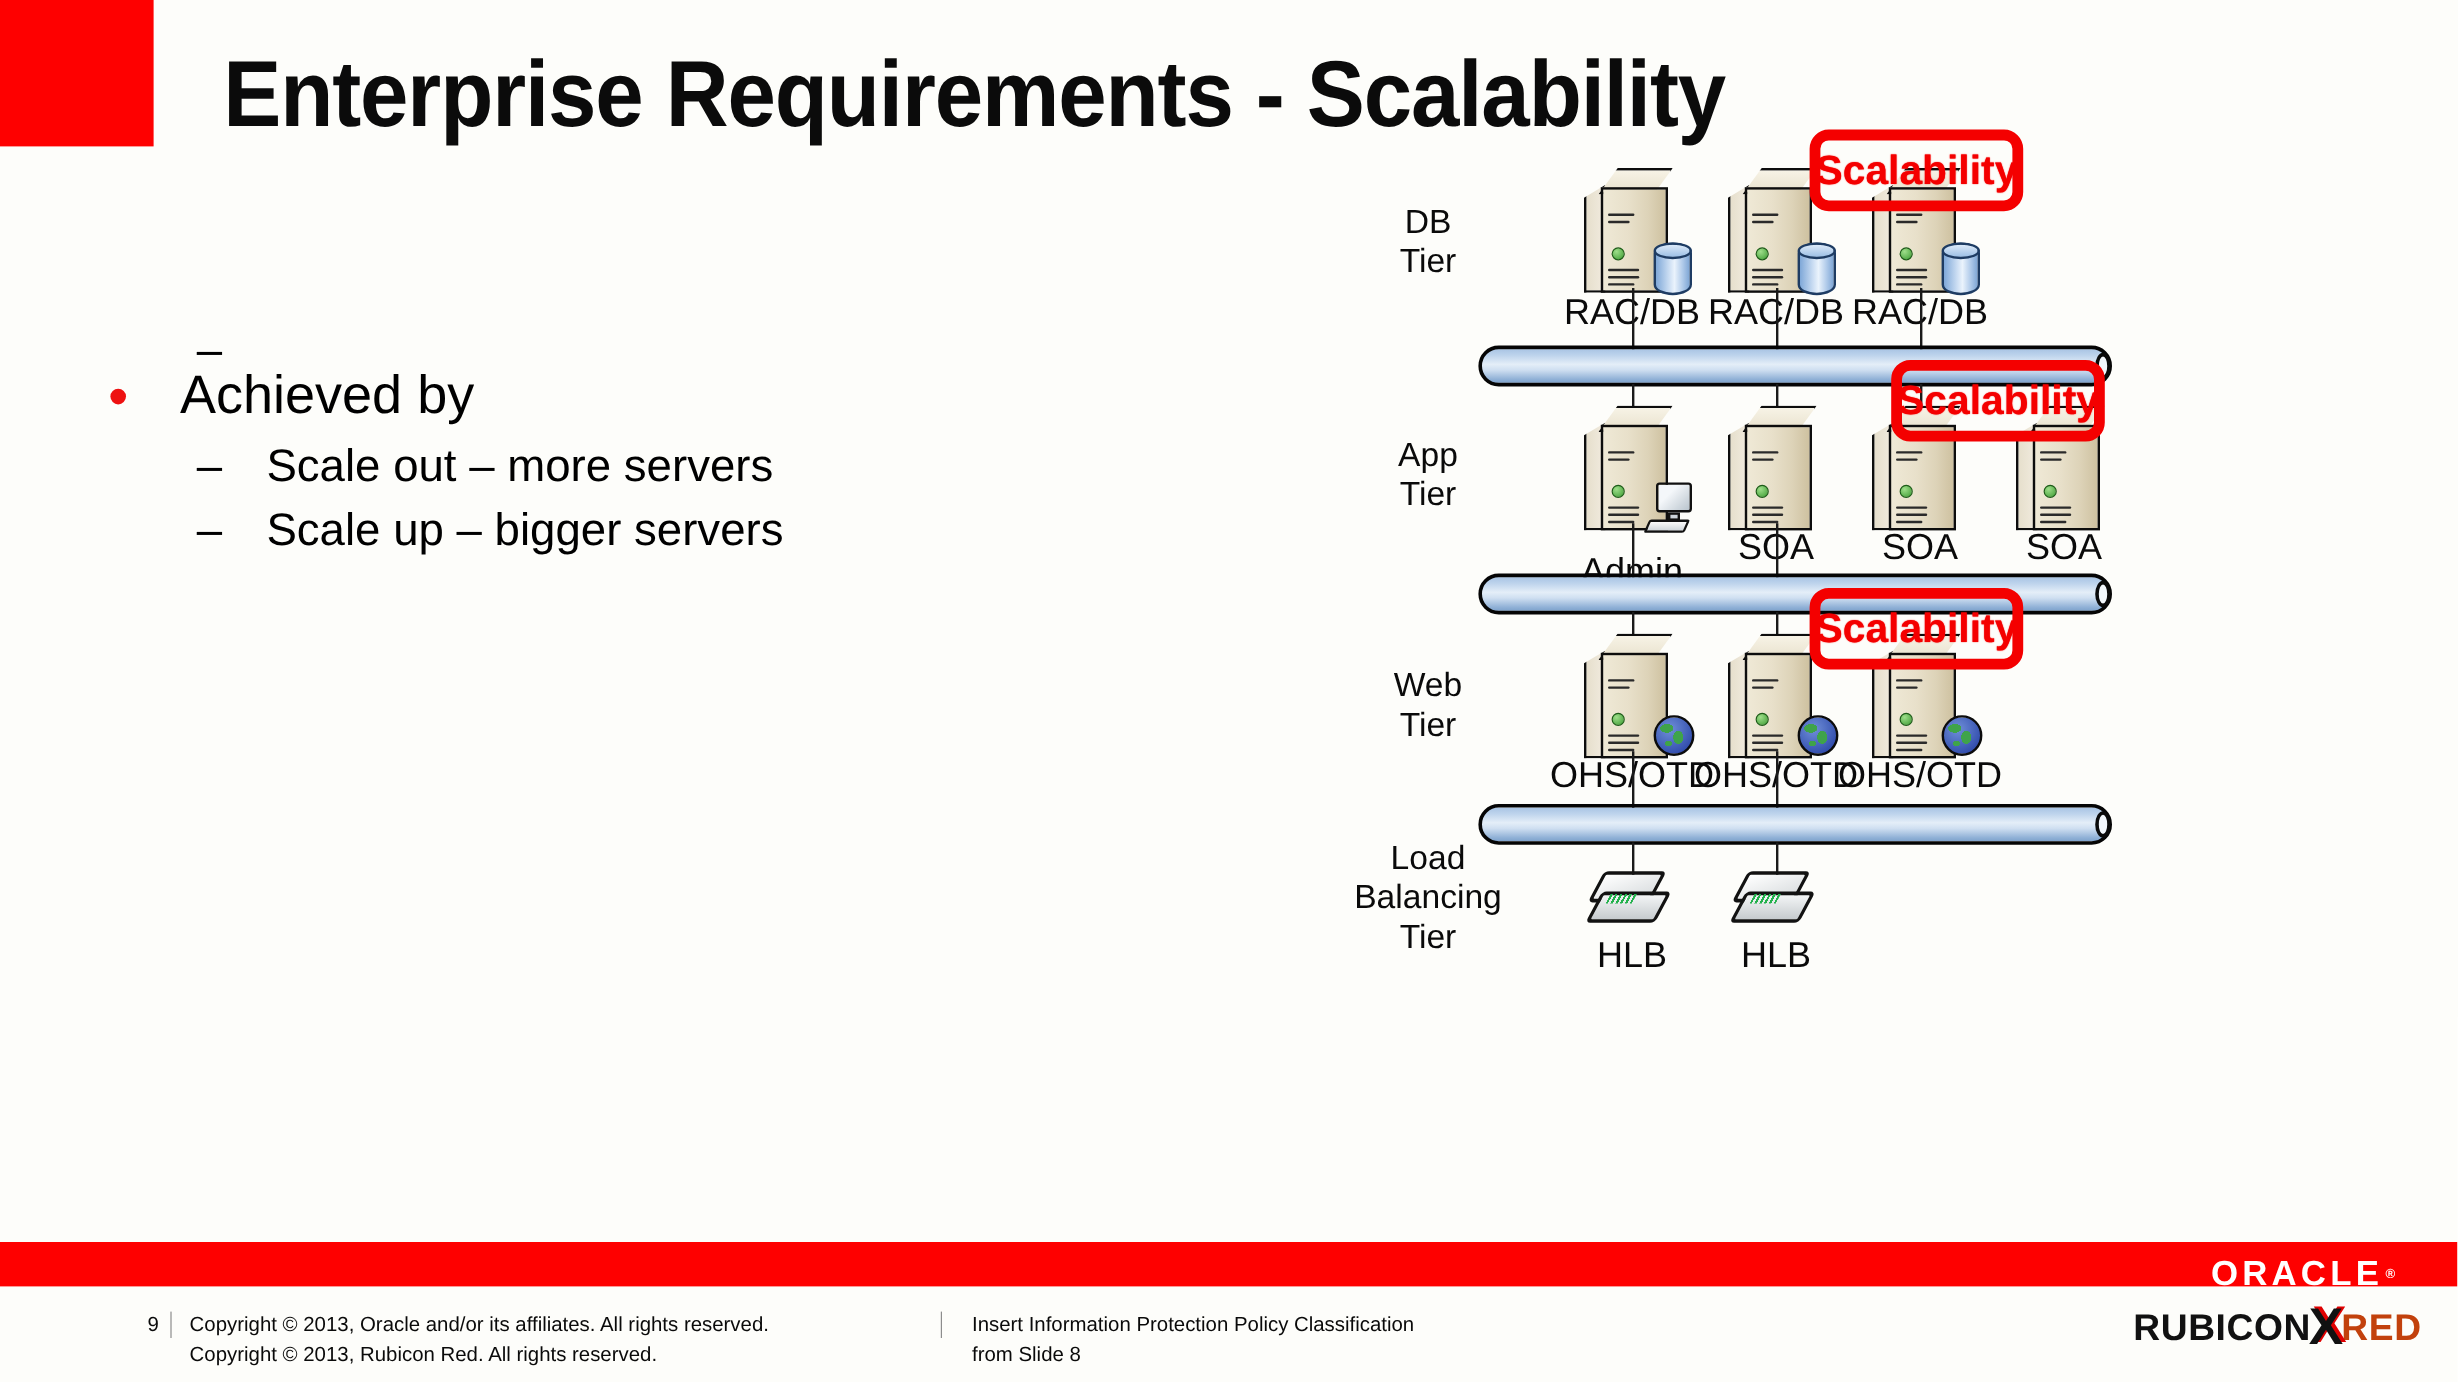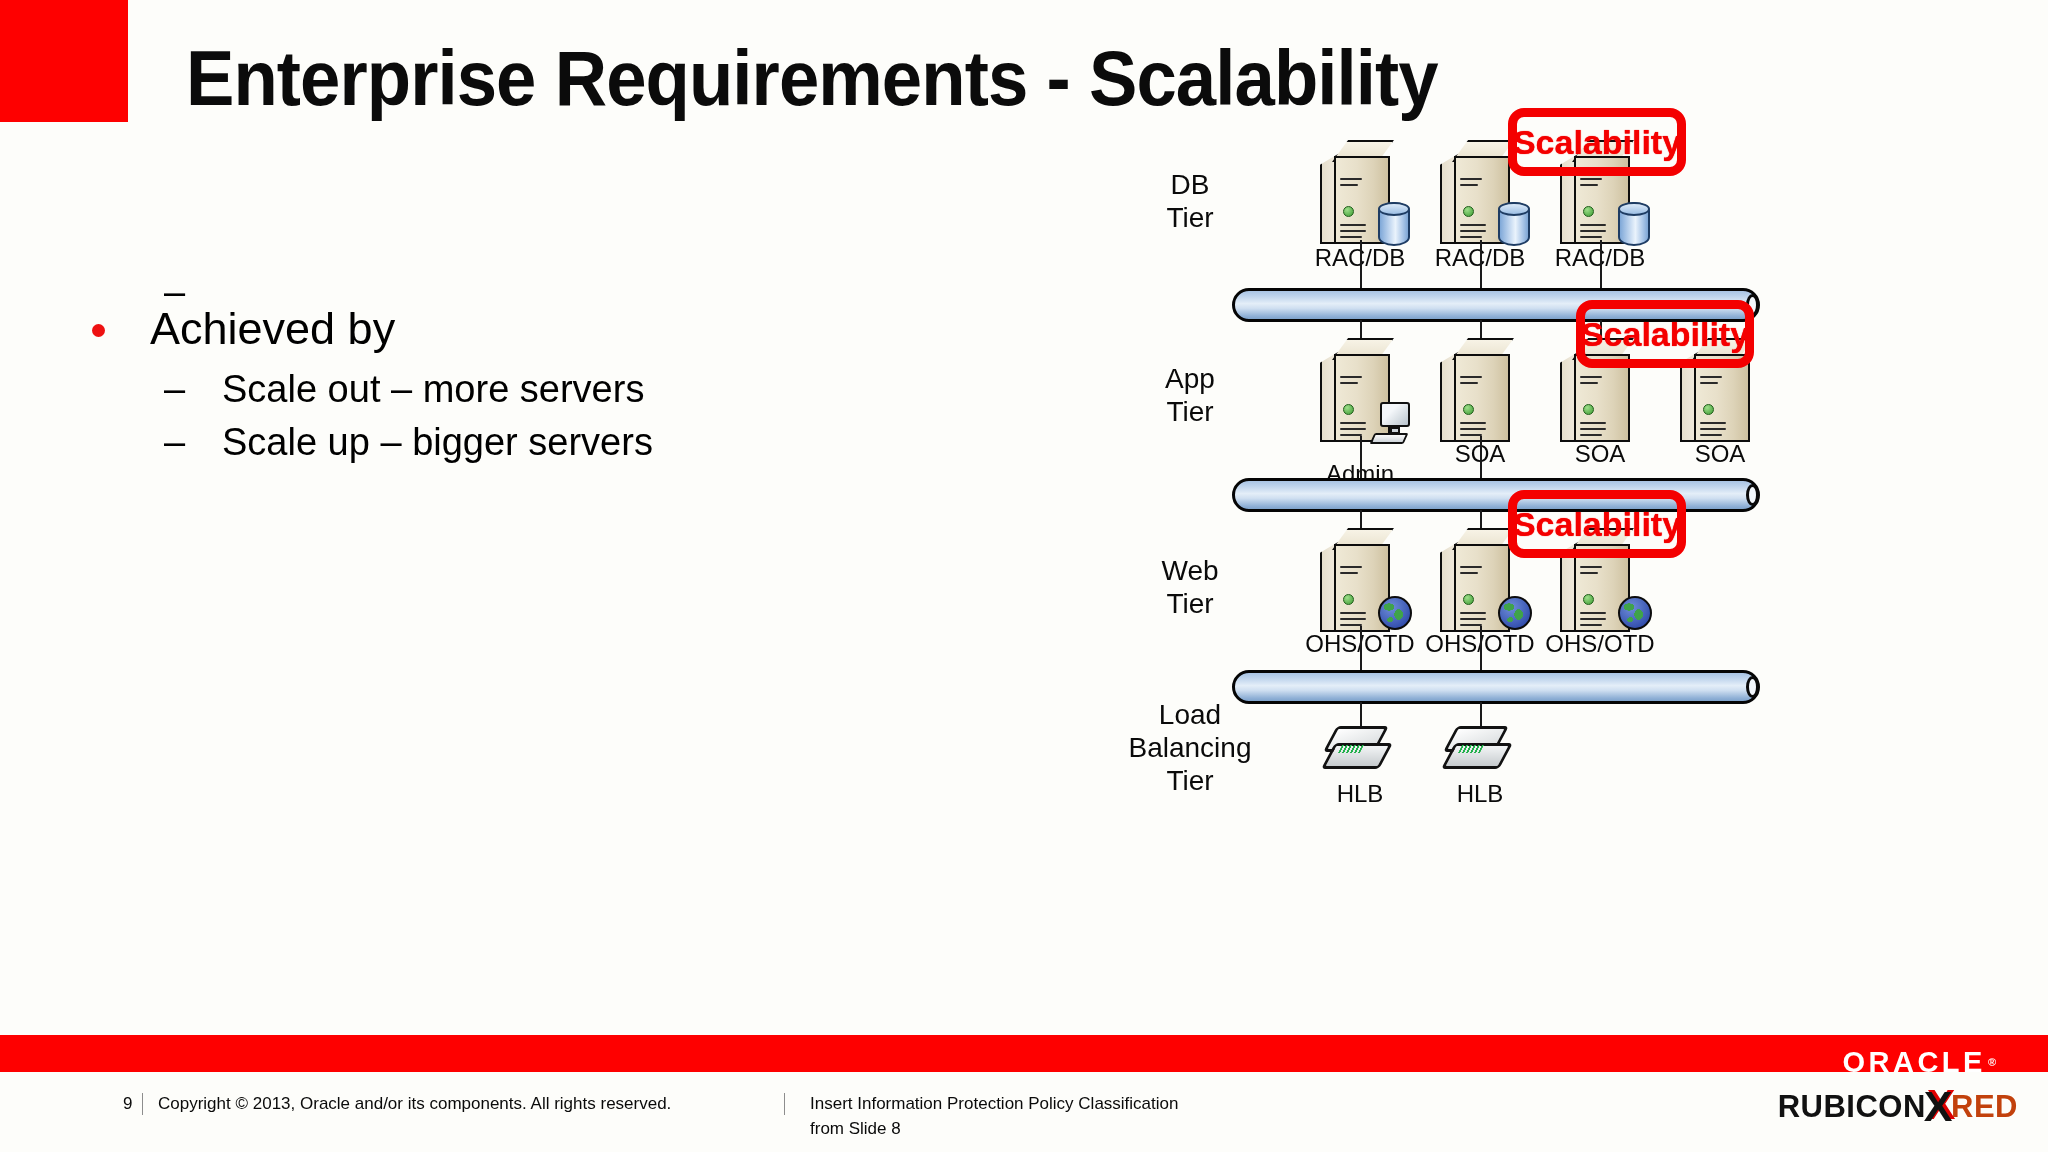--- a/index.html
+++ b/index.html
@@ -274,21 +274,21 @@
     position: absolute;
     left: 12px; top: 19px;
     width: 22px; height: 8px;
     background: repeating-linear-gradient(to right,
         #22b14c 0px, #22b14c 2px, transparent 2px, transparent 4px);
     transform: skewX(-28deg);
   }
 
   .node-label {
     position: absolute;
-    font-size: 24px;
+    font-size: 30px;
     color: #0a0a0a;
     text-align: center;
     white-space: nowrap;
     width: 150px;
     margin-left: -75px;
   }
 
   
   .callout {
     position: absolute;
@@ -640,21 +640,22 @@
 
     <div class="node-label" style="left:180px; top:660px;">HLB</div>
     <div class="node-label" style="left:300px; top:660px;">HLB</div>
   </div>
 
   <div class="red-bar"></div>
 
   <div class="footer">
     <span class="pagenum">9</span>
     <span class="vrule"></span>
-    <div>Copyright © 2013, Oracle and/or its components. All rights reserved.</div>
+    <div>Copyright © 2013, Oracle and/or its affiliates. All rights reserved.</div>
+    <div>Copyright © 2013, Rubicon Red. All rights reserved.</div>
   </div>
 
   <div class="footer-right">
     <span class="vrule"></span>
     <div>Insert Information Protection Policy Classification</div>
     <div>from Slide 8</div>
   </div>
 
   <div class="oracle-logo">
     <span>ORACLE</span>

